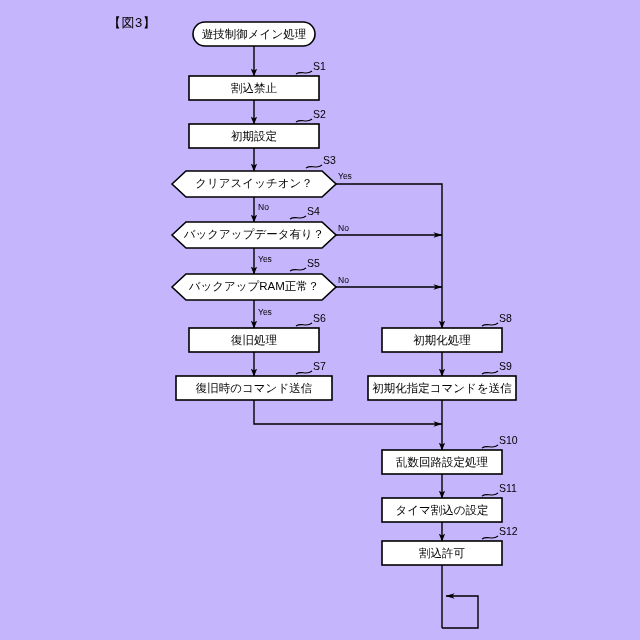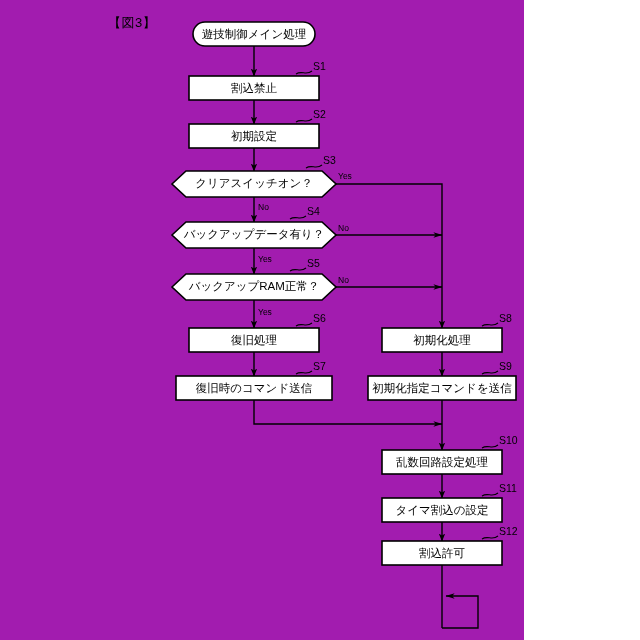--- a/index.html
+++ b/index.html
@@ -8,23 +8,23 @@
     background: #ffffff;
   }
   body {
     width: 640px;
     height: 640px;
     font-family: "Liberation Sans", "DejaVu Sans", sans-serif;
     overflow: hidden;
   }
   #figure-root {
     position: relative;
-    width: 524px;
+    width: 640px;
     height: 640px;
-    background: #a21caf;
+    background: #c4b5fd;
   }
   svg#flow {
     position: absolute;
     left: 0;
     top: 0;
     width: 640px;
     height: 640px;
     display: block;
   }
   .shape {

